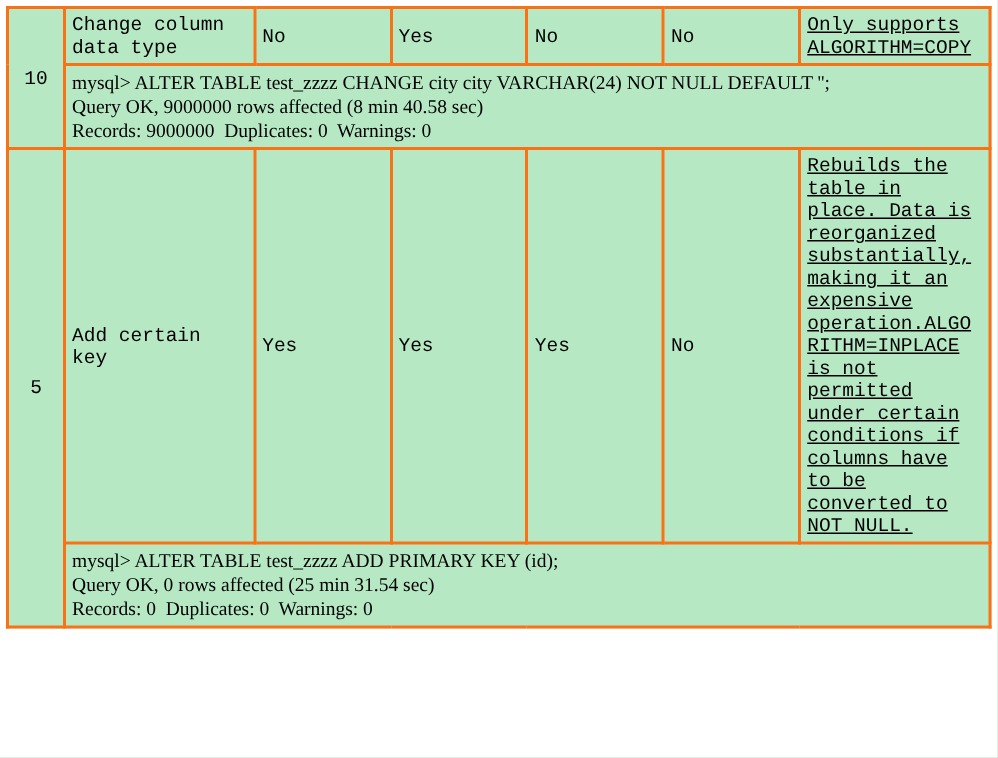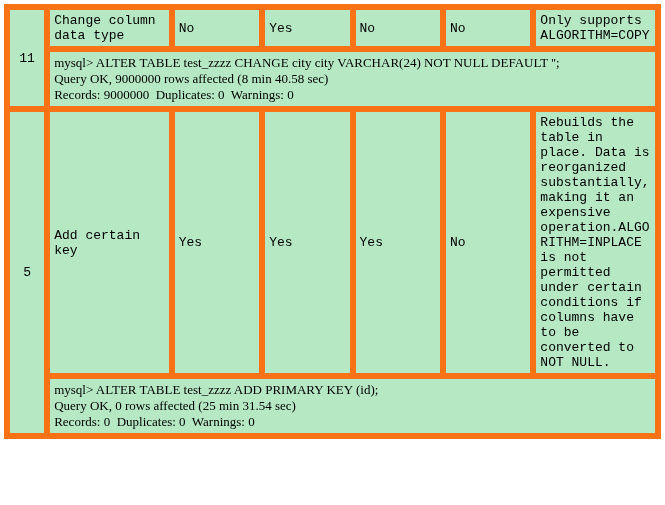--- a/index.html
+++ b/index.html
@@ -12,51 +12,51 @@
   }
   .wrapper {
     width: 657px;
   }
   table {
     border-collapse: collapse;
     width: 100%;
     background: #b6e8c4;
   }
   td {
-    border: 6px solid #f97316;
+    border: 2px solid #f97316;
     padding: 3px 4px;
     vertical-align: middle;
     word-wrap: break-word;
     word-break: break-word;
   }
   .rownum {
     width: 26px;
     text-align: center;
     vertical-align: middle;
   }
   .operation { width: 110px; }
   .c-inplace { width: 76px; }
   .c-rebuild { width: 76px; }
   .c-concurrent { width: 76px; }
   .c-metadata { width: 76px; }
-  .c-notes { width: 110px; }
+  .c-notes { width: 110px; text-decoration: underline; }
   .cmd {
     font-family: Liberation Serif, serif;
     white-space: pre-wrap;
   }
 </style>
 </head>
 <body>
 
 <div class="wrapper">
 <table>
   <tbody>
 
     <tr>
-      <td class="rownum" rowspan="2">11</td>
+      <td class="rownum" rowspan="2">10</td>
       <td class="operation">Change column data type</td>
       <td class="c-inplace">No</td>
       <td class="c-rebuild">Yes</td>
       <td class="c-concurrent">No</td>
       <td class="c-metadata">No</td>
       <td class="c-notes">Only supports ALGORITHM=COPY</td>
     </tr>
     <tr>
       <td colspan="6" class="cmd">mysql&gt; ALTER TABLE test_zzzz CHANGE city city VARCHAR(24) NOT NULL DEFAULT '';
 Query OK, 9000000 rows affected (8 min 40.58 sec)

